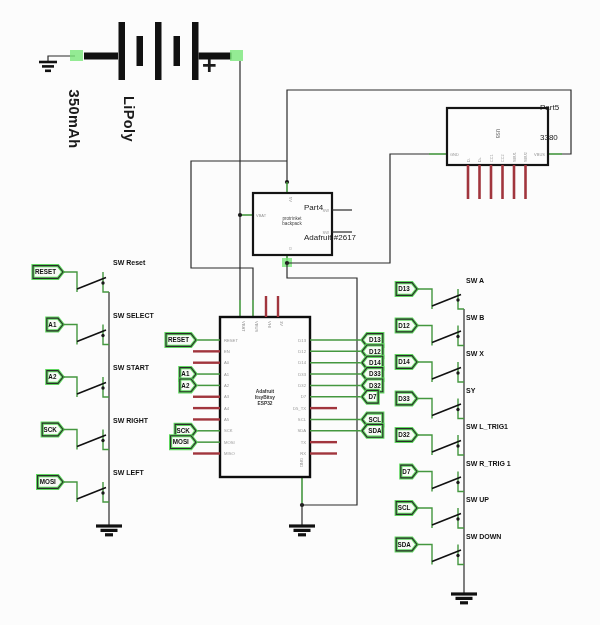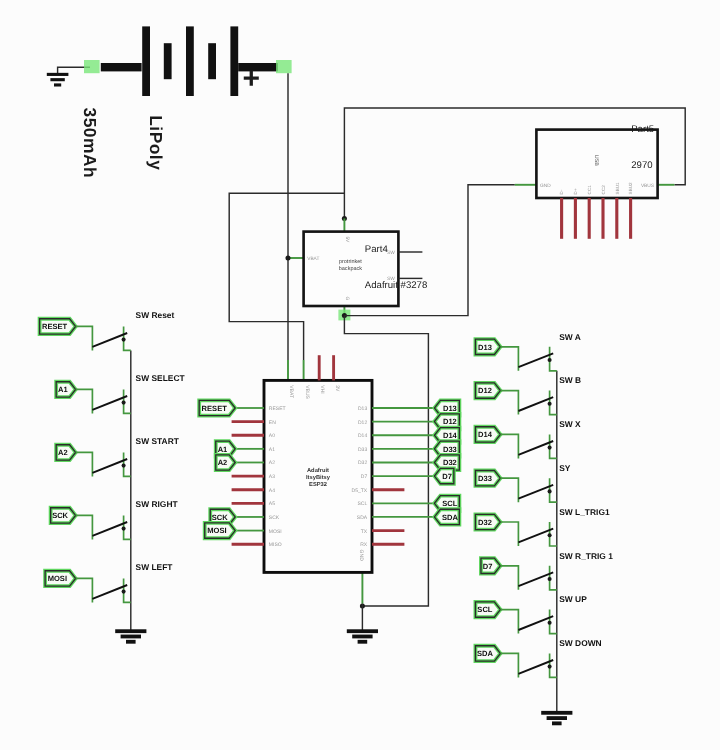--- a/index.html
+++ b/index.html
@@ -6,21 +6,21 @@
   #canvas{position:relative;width:600px;height:625px;background:#fcfcfc;
           font-family:"Liberation Sans",sans-serif;overflow:hidden}
   #schematic{position:absolute;left:0;top:0}
   .lbl{position:absolute;color:#1b1b1b;white-space:pre;line-height:1.25}
   #battery-label{left:96px;top:96px;width:110px;height:46px;transform:rotate(90deg);
                  font-weight:bold;font-size:14.5px;text-align:center;letter-spacing:.4px}
   #battery-label span{display:block}
   #plus-sign{left:202px;top:50px;font-size:25px;font-weight:bold}
   .partname{font-size:8px}
   .partname span{display:block}
-  #part5-name{left:526px;top:83px}
+  #part5-name{left:540px;top:83px}
   #part4-name{left:304px;top:183px}
   #esp-name{left:283px;top:292px;font-size:7.5px}
 </style>
 </head>
 <body>
 
 <div id="canvas">
   <svg id="schematic" width="600" height="625" viewBox="0 0 600 625">
       <g>
         <rect x="84" y="52.5" width="34" height="7" fill="#111"></rect>
@@ -386,19 +386,19 @@
     </svg>
 
   <div class="lbl" id="battery-label">
     <span>LiPoly</span>
     <span>350mAh</span>
   </div>
   <div class="lbl" id="plus-sign">+</div>
 
   <div class="lbl partname" id="part5-name">
     <span>Part5</span>
-    <span>2970</span>
+    <span>3380</span>
   </div>
   <div class="lbl partname" id="part4-name">
     <span>Part4</span>
-    <span>Adafruit #3278</span>
+    <span>Adafruit #2617</span>
   </div>
 </div>
 
 </body></html>

